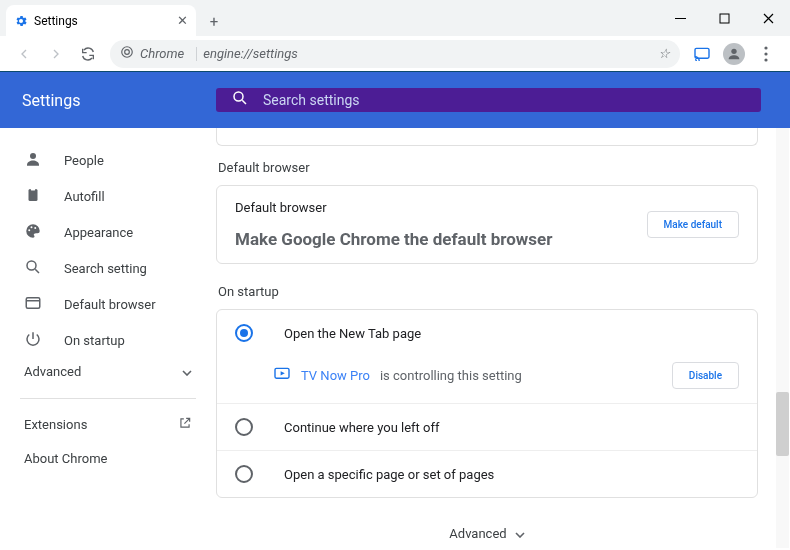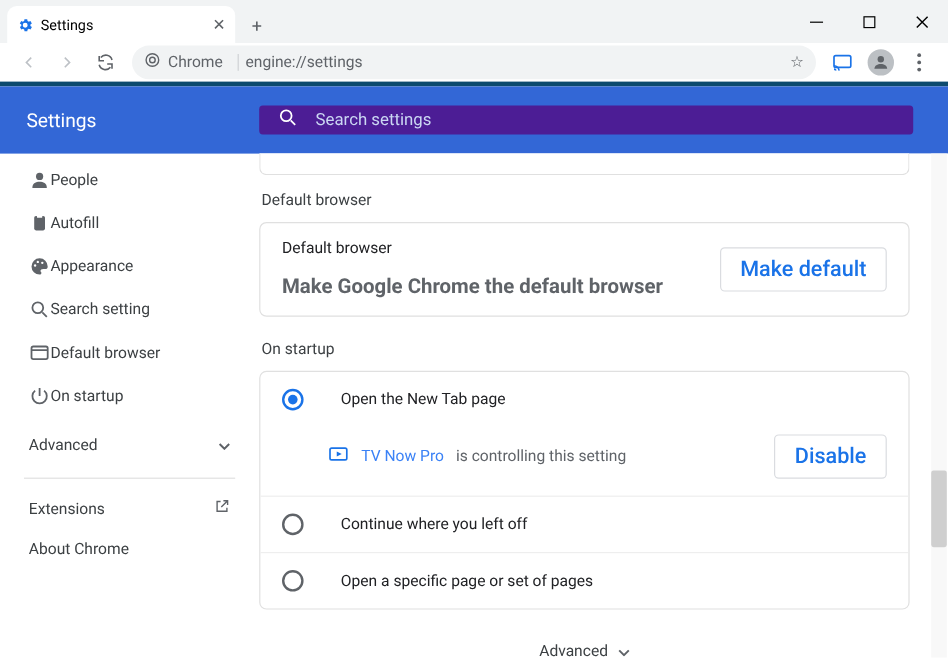--- a/index.html
+++ b/index.html
@@ -6,56 +6,56 @@
   body { width:790px; height:550px; background:#fff; overflow:hidden; position:relative; }
   
   .titlebar { height:36px; display:flex; align-items:stretch; background:#f1f3f4; }
   .tab { background:#fff; border-radius:8px 8px 0 0; margin:5px 0 0 6px; width:190px; display:flex; align-items:center; padding:0 8px; font-size:12px; }
   .tab .gear { width:14px; height:14px; margin-right:6px; color:#1a73e8; display:flex; align-items:center; }
   .tab .close { margin-left:auto; font-size:13px; color:#5f6368; }
   .newtab { width:28px; display:flex; align-items:center; justify-content:center; margin:8px 0 0 4px; color:#5f6368; font-size:15px; }
   .winbtns { margin-left:auto; display:flex; }
   .winbtn { width:44px; display:flex; align-items:center; justify-content:center; color:#202124; }
   
-  .addressbar { height:36px; background:#fff; display:flex; align-items:center; padding:0 10px; gap:4px; border-bottom:4px solid #0c4a6e; }
+  .addressbar { height:36px; background:#fff; display:flex; align-items:center; padding:0 10px; gap:4px; border-bottom:1px solid #0c4a6e;font-style:italic; }
   .nav-icon { width:28px; height:28px; display:flex; align-items:center; justify-content:center; color:#5f6368; border-radius:50%; }
   .nav-icon.disabled { color:#bdc1c6; }
   .omnibox { flex:1; height:28px; background:#f1f3f4; border-radius:14px; display:flex; align-items:center; padding:0 10px; font-size:13px; color:#5f6368; margin:0 4px; }
   .omnibox .chip { margin-right:6px; }
   .omnibox .sep { width:1px; height:14px; background:#cfd2d5; margin:0 6px; }
   .omnibox .star { margin-left:auto; color:#5f6368; }
   .avatar { width:22px; height:22px; border-radius:50%; background:#bcc0c4; margin:0 3px; display:flex; align-items:center; justify-content:center; }
 
   
   .bluebar { height:56px; background:#3367d6; display:flex; align-items:center; padding-left:22px; }
   .bbtitle { color:#fff; font-size:16px; flex:0 0 194px; }
   .search { flex:1; max-width:545px; height:24px; background:#4c1d95; border-radius:3px; display:flex; align-items:center; padding:0 15px; }
   .search svg { color:#fff; }
   .search-txt { color:#cbd7f3; font-size:14px; margin-left:14px; }
 
   .content { display:flex; height:422px; }
 
   
   .sidebar { width:216px; padding-top:4px; font-size:13px; color:#3c4043; position:relative; }
-  .sitem { height:36px; display:flex; align-items:center; padding-left:24px; }
+  .sitem { height:36px; display:flex; align-items:flex-end; padding-left:24px; gap:22px; }
   .sitem svg { width:18px; height:18px; color:#5f6368; flex-shrink:0; }
   .adv-row { height:38px; display:flex; align-items:center; padding:0 24px; justify-content:space-between; margin-top:4px; }
   .divider { height:1px; background:#e0e0e0; margin:8px 20px; }
   .ext-row { height:34px; display:flex; align-items:center; padding:0 24px; justify-content:space-between;gap:30px; }
   .about-row { height:34px; display:flex; align-items:center; padding-left:24px; }
 
   
   .main { flex:1; position:relative; background:#fff; padding:0 16px 0 0; }
   .card-stub { height:18px; background:#fff; border:1px solid #e0e0e0; border-top:none; border-radius:0 0 6px 6px; margin:0 0 14px 0; width:542px; }
   .sect-title { font-size:13px; color:#3c4043; margin:0 0 10px 2px; }
   .card { width:542px; border:1px solid #e0e0e0; border-radius:6px; background:#fff; }
   .card-row { display:flex; align-items:center; padding:14px 18px; justify-content:space-between; }
   .card-row .t1 { font-size:13px; color:#202124; }
   .card-row .t2 { font-size:17px; color:#5f6368; margin-top:14px;font-weight:bold; }
-  .btn { border:1px solid #dadce0; background:#fff; color:#1a73e8; font-size:18px; padding:7px 16px; border-radius:4px; font-weight:500; }
+  .btn { border:1px solid #dadce0; background:#fff; color:#1a73e8; font-size:10px; padding:7px 16px; border-radius:4px; font-weight:500; }
 
   .start-card { width:542px; border:1px solid #e0e0e0; border-radius:6px; margin-bottom:16px; }
   .radio-row { display:flex; align-items:center; padding:14px 18px; gap:31px; font-size:13px; color:#202124; }
   .sub-row { display:flex; align-items:center; padding:6px 18px 14px 56px; gap:10px; font-size:13px; }
   .sub-row .ext-name { color:#3b82f6; }
   .sub-row .msg { color:#5f6368; }
   .sub-row .btn { margin-left:auto; }
   .radio-divider { height:1px; background:#eee; margin:0; }
 
   .radio { width:18px; height:18px; border:2px solid #5f6368; border-radius:50%; flex-shrink:0; display:flex; align-items:center; justify-content:center; }

